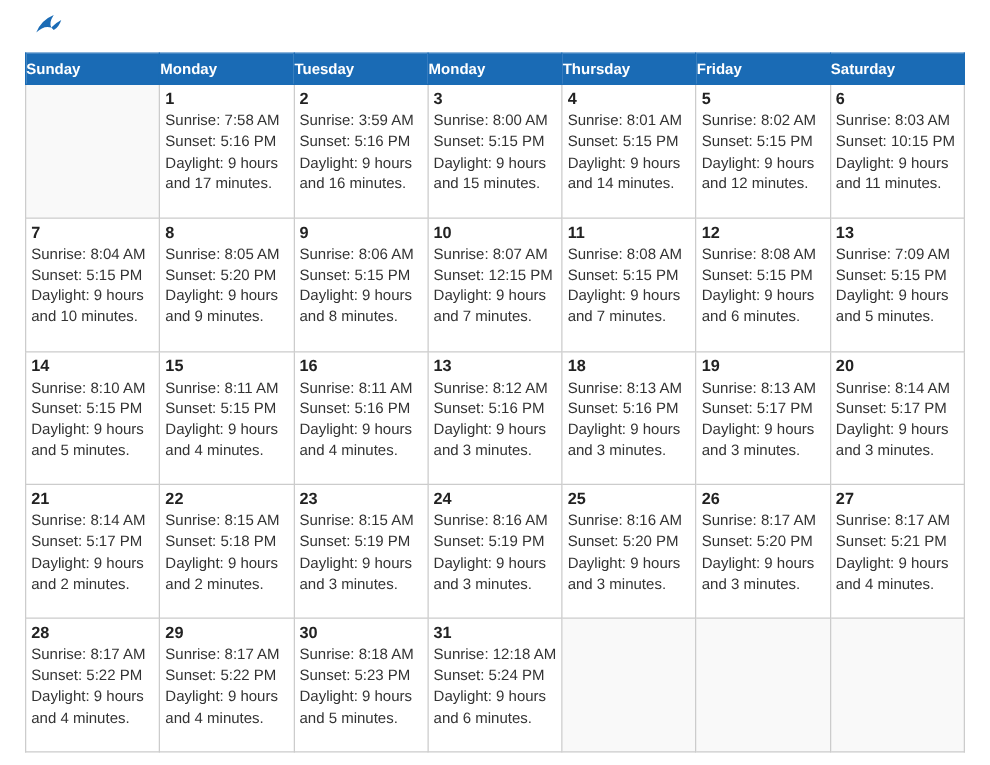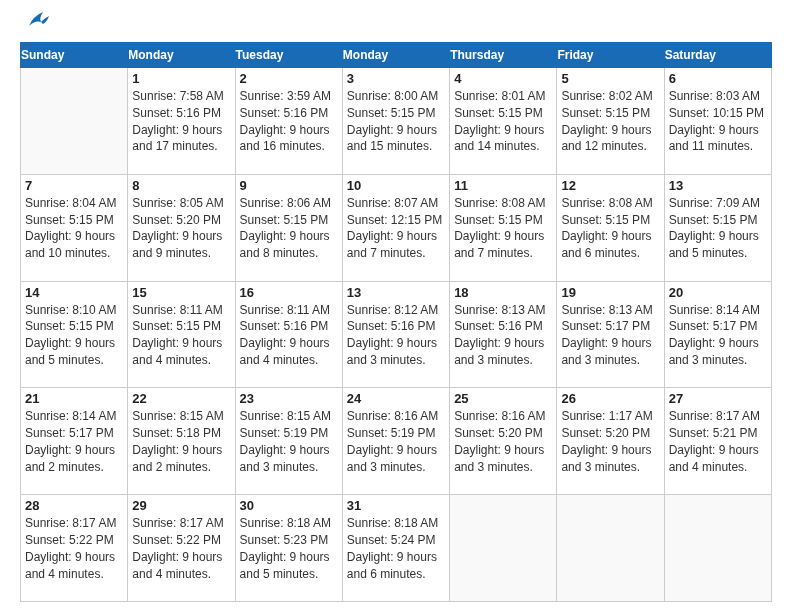--- a/index.html
+++ b/index.html
@@ -313,21 +313,21 @@
           </td>
           <td>
             <span class="day-num">25</span>
             <div class="day-info">Sunrise: 8:16 AM
 Sunset: 5:20 PM
 Daylight: 9 hours
 and 3 minutes.</div>
           </td>
           <td>
             <span class="day-num">26</span>
-            <div class="day-info">Sunrise: 1:17 AM
+            <div class="day-info">Sunrise: 8:17 AM
 Sunset: 5:20 PM
 Daylight: 9 hours
 and 3 minutes.</div>
           </td>
           <td>
             <span class="day-num">27</span>
             <div class="day-info">Sunrise: 8:17 AM
 Sunset: 5:21 PM
 Daylight: 9 hours
 and 4 minutes.</div>
@@ -350,21 +350,21 @@
           </td>
           <td>
             <span class="day-num">30</span>
             <div class="day-info">Sunrise: 8:18 AM
 Sunset: 5:23 PM
 Daylight: 9 hours
 and 5 minutes.</div>
           </td>
           <td>
             <span class="day-num">31</span>
-            <div class="day-info">Sunrise: 8:18 AM
+            <div class="day-info">Sunrise: 12:18 AM
 Sunset: 5:24 PM
 Daylight: 9 hours
 and 6 minutes.</div>
           </td>
           <td class="empty-cell"></td>
           <td class="empty-cell"></td>
           <td class="empty-cell"></td>
         </tr>
       </tbody>
   </table>

